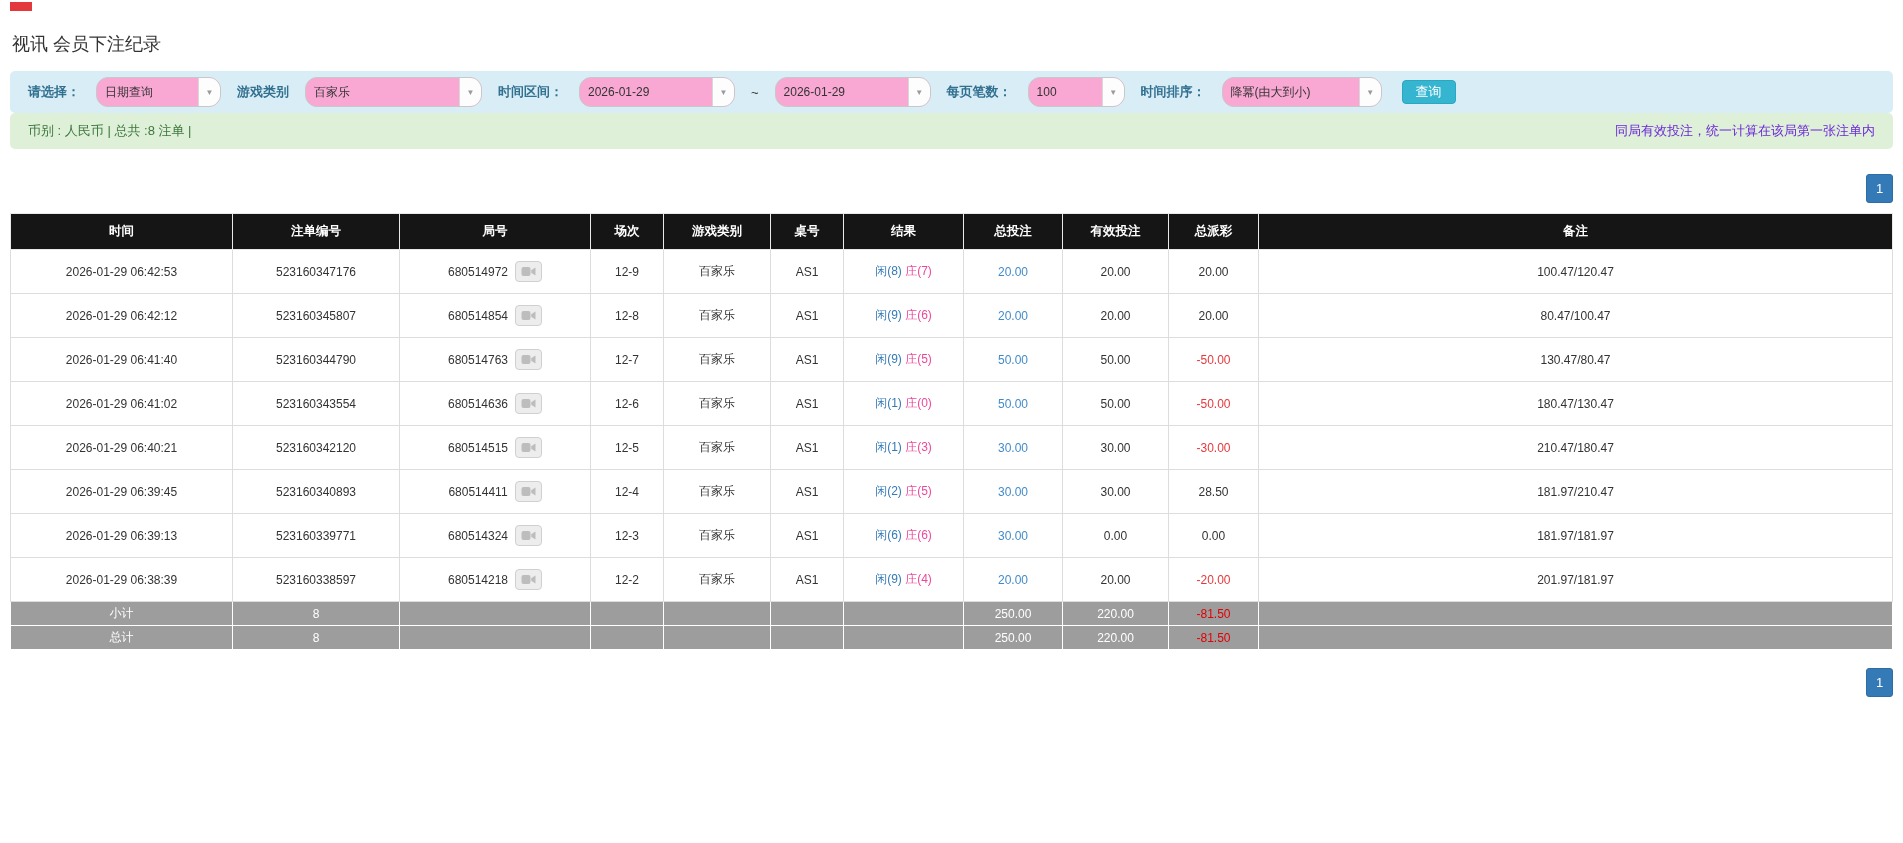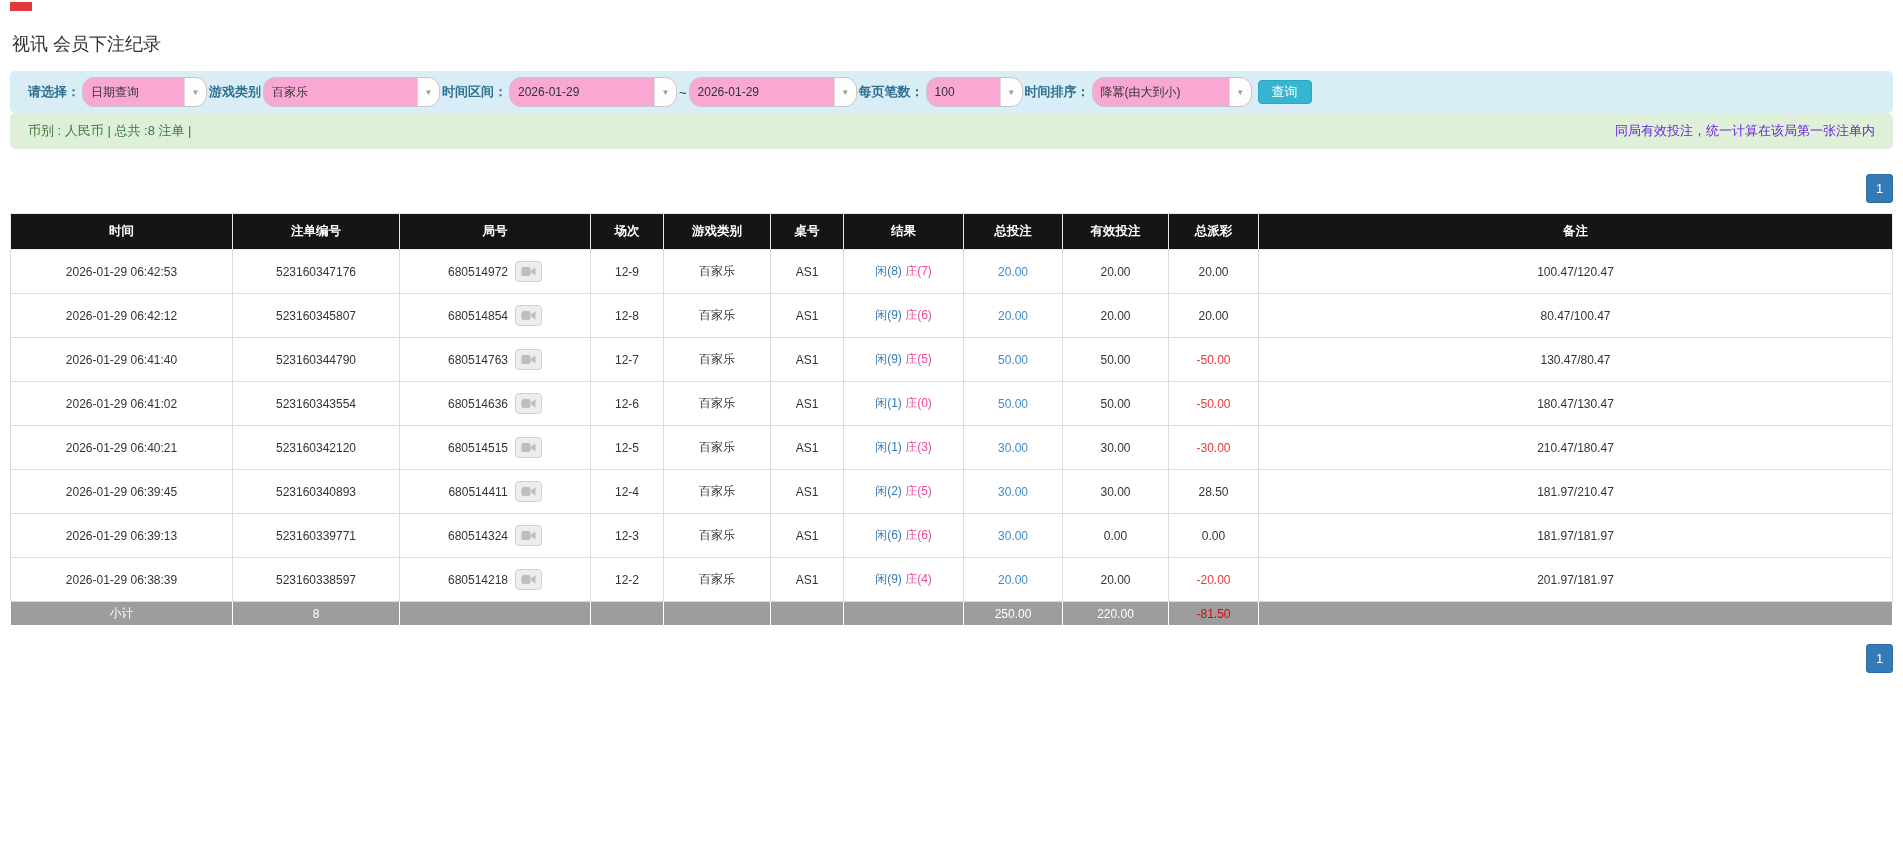--- a/index.html
+++ b/index.html
@@ -24,21 +24,21 @@
     margin: 21px 0 15px 2px;
   }
 
   
   .filter-bar {
     background: #d9edf7;
     border-radius: 5px;
     padding: 6px 18px;
     display: flex;
     align-items: center;
-    gap: 2px;
+    gap: 16px;
   }
   .flabel {
     color: #31708f;
     font-weight: bold;
     font-size: 13px;
     white-space: nowrap;
   }
   .combo {
     background: #f9a8d4;
     border: 1px solid #c8c8c8;
@@ -63,21 +63,21 @@
     border-left: 1px solid #d8d8d8;
     display: flex;
     align-items: center;
     justify-content: center;
     color: #9a9a9a;
     font-size: 8px;
     background: #fdfdfd;
   }
   .w-select { width: 125px; }
   .w-game   { width: 177px; }
-  .w-date   { width: 168px; }
+  .w-date   { width: 156px; }
   .w-per    { width: 97px; }
   .w-sort   { width: 160px; }
   .tilde { color: #333; font-size: 13px; }
   .search-btn {
     margin-left: 4px;
     height: 24px;
     padding: 0 13px;
     background: #35b5d0;
     border: 1px solid #2ba7c1;
     color: #fff;
@@ -399,20 +399,33 @@
     <td></td>
     <td></td>
     <td></td>
     <td></td>
     <td></td>
     <td>250.00</td>
     <td>220.00</td>
     <td><span class="neg">-81.50</span></td>
     <td></td>
   </tr>
+        <tr class="foot-row">
+    <td>总计</td>
+    <td>8</td>
+    <td></td>
+    <td></td>
+    <td></td>
+    <td></td>
+    <td></td>
+    <td>250.00</td>
+    <td>220.00</td>
+    <td><span class="neg">-81.50</span></td>
+    <td></td>
+  </tr>
       </tbody>
   </table>
 
   <div class="pagination bottom">
     <button class="page-btn">1</button>
   </div>
 
 </div>
 
 </body></html>

